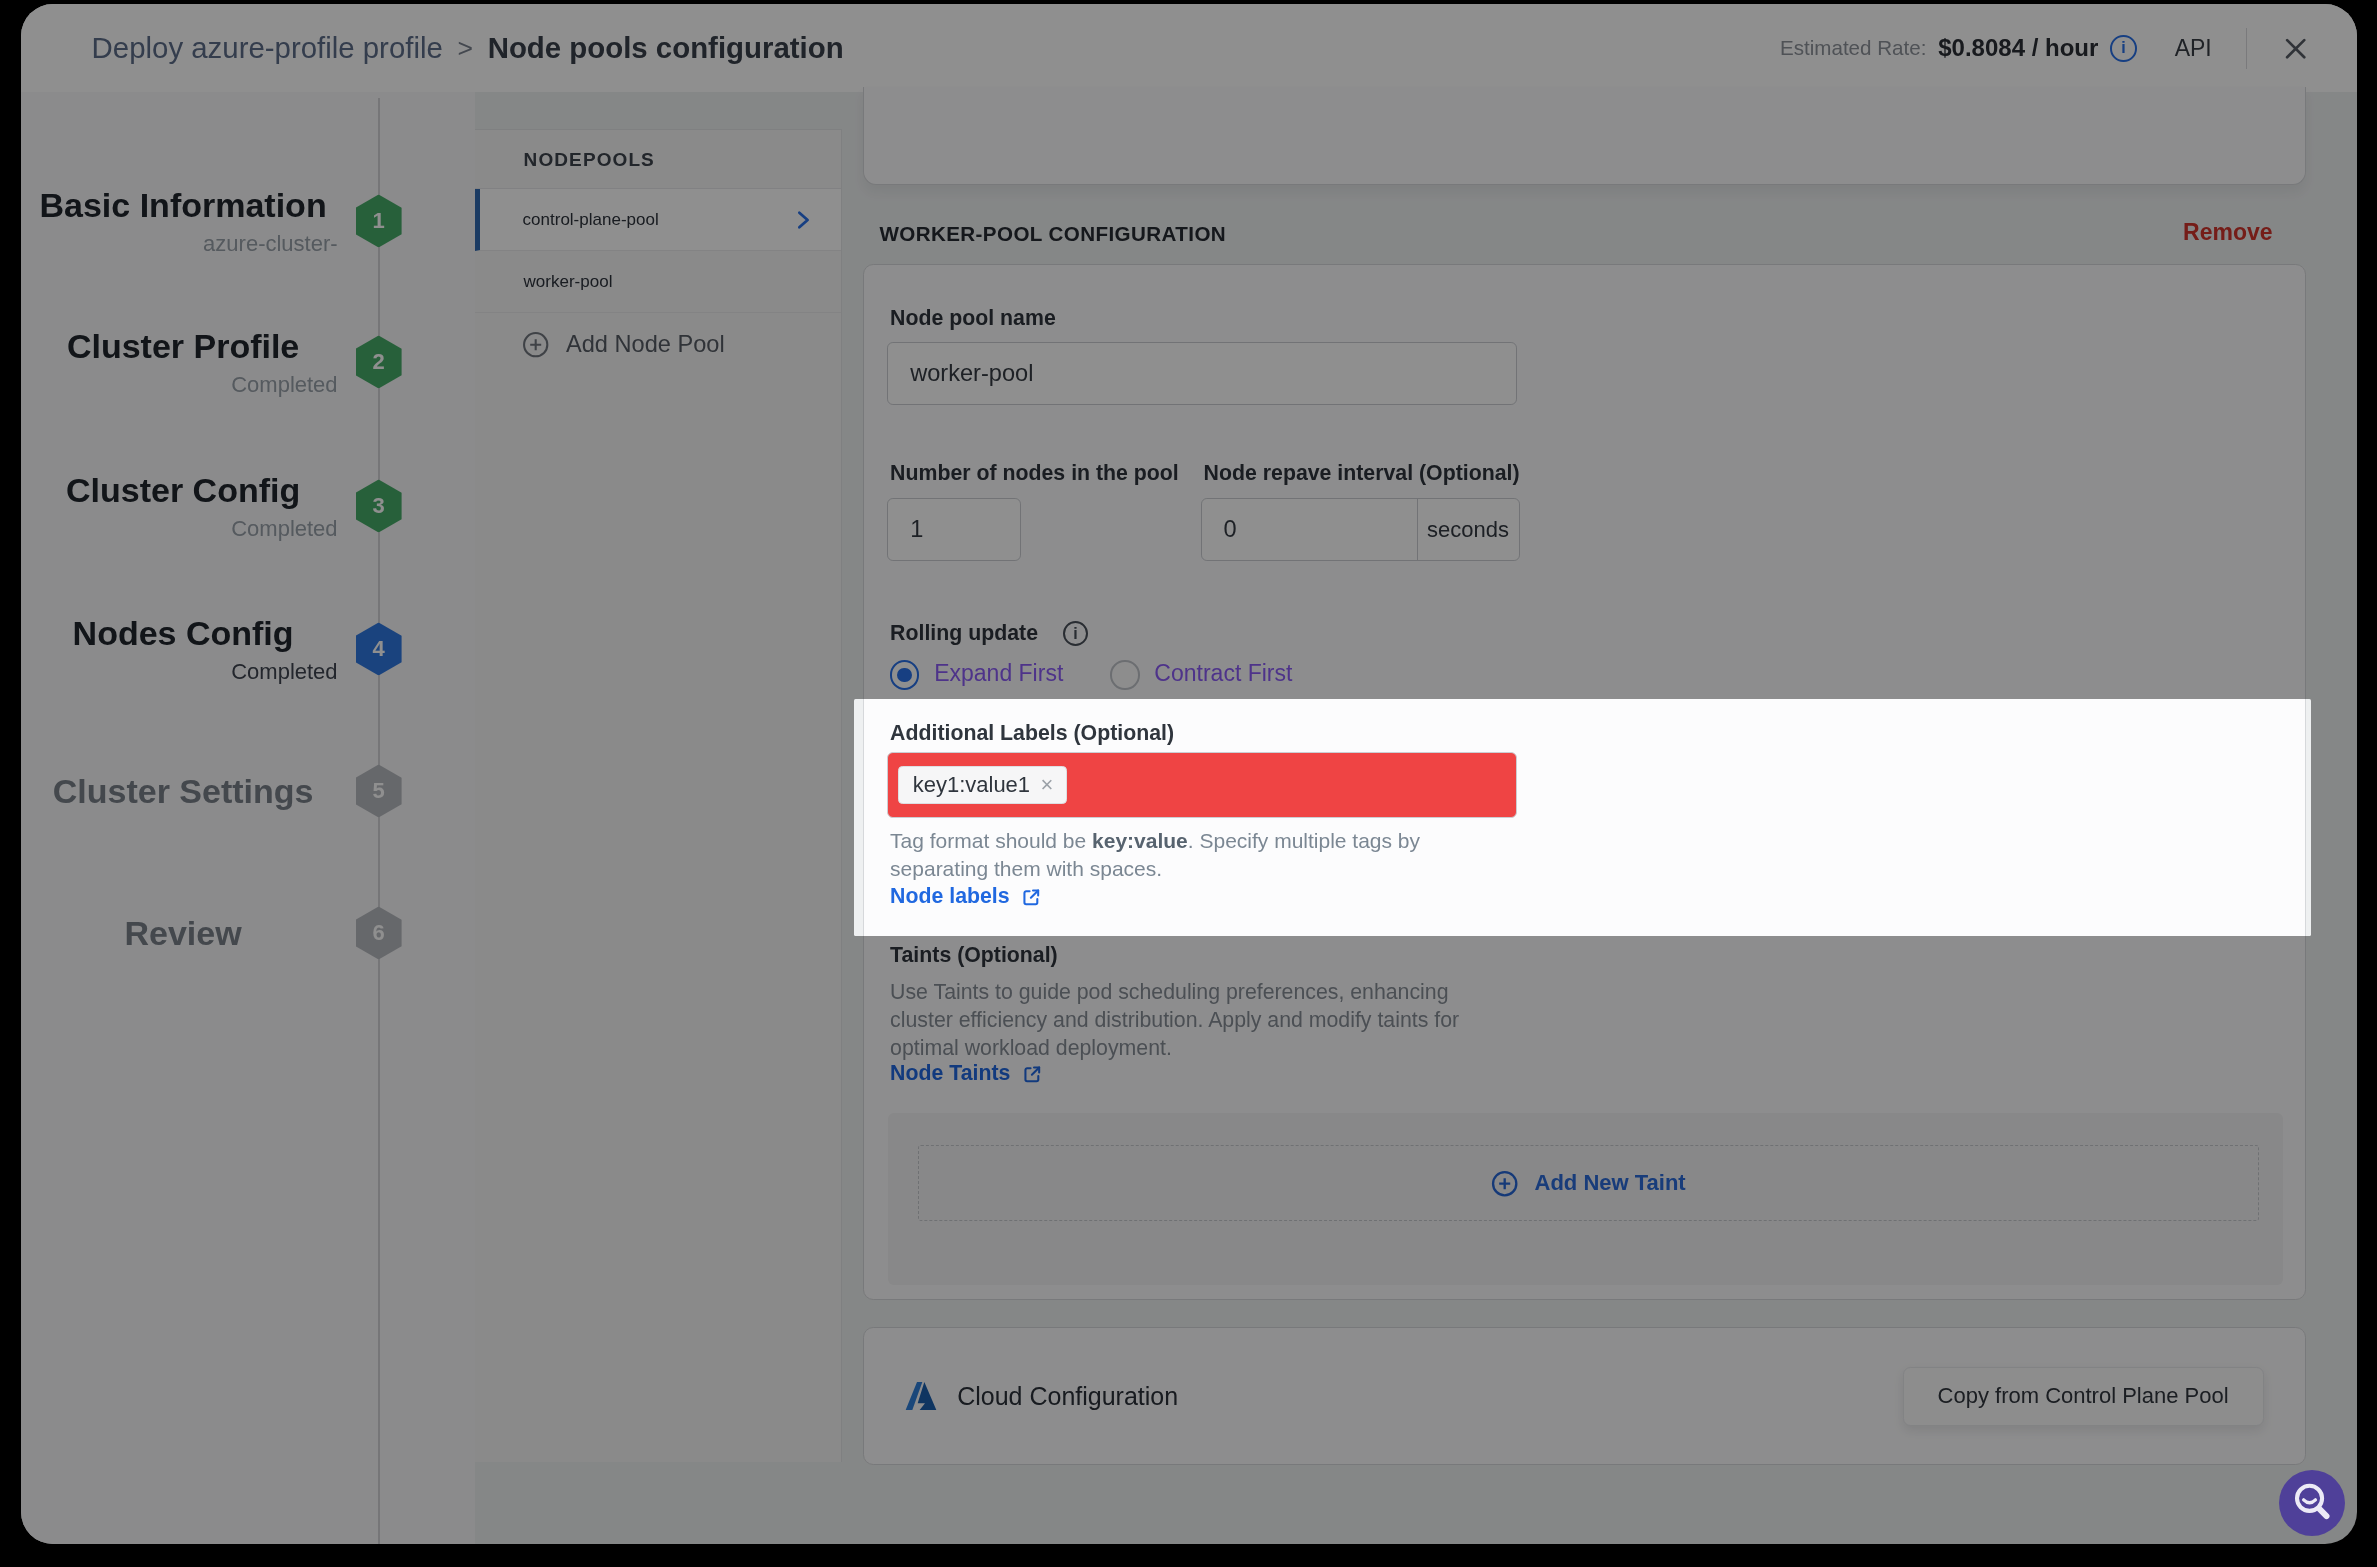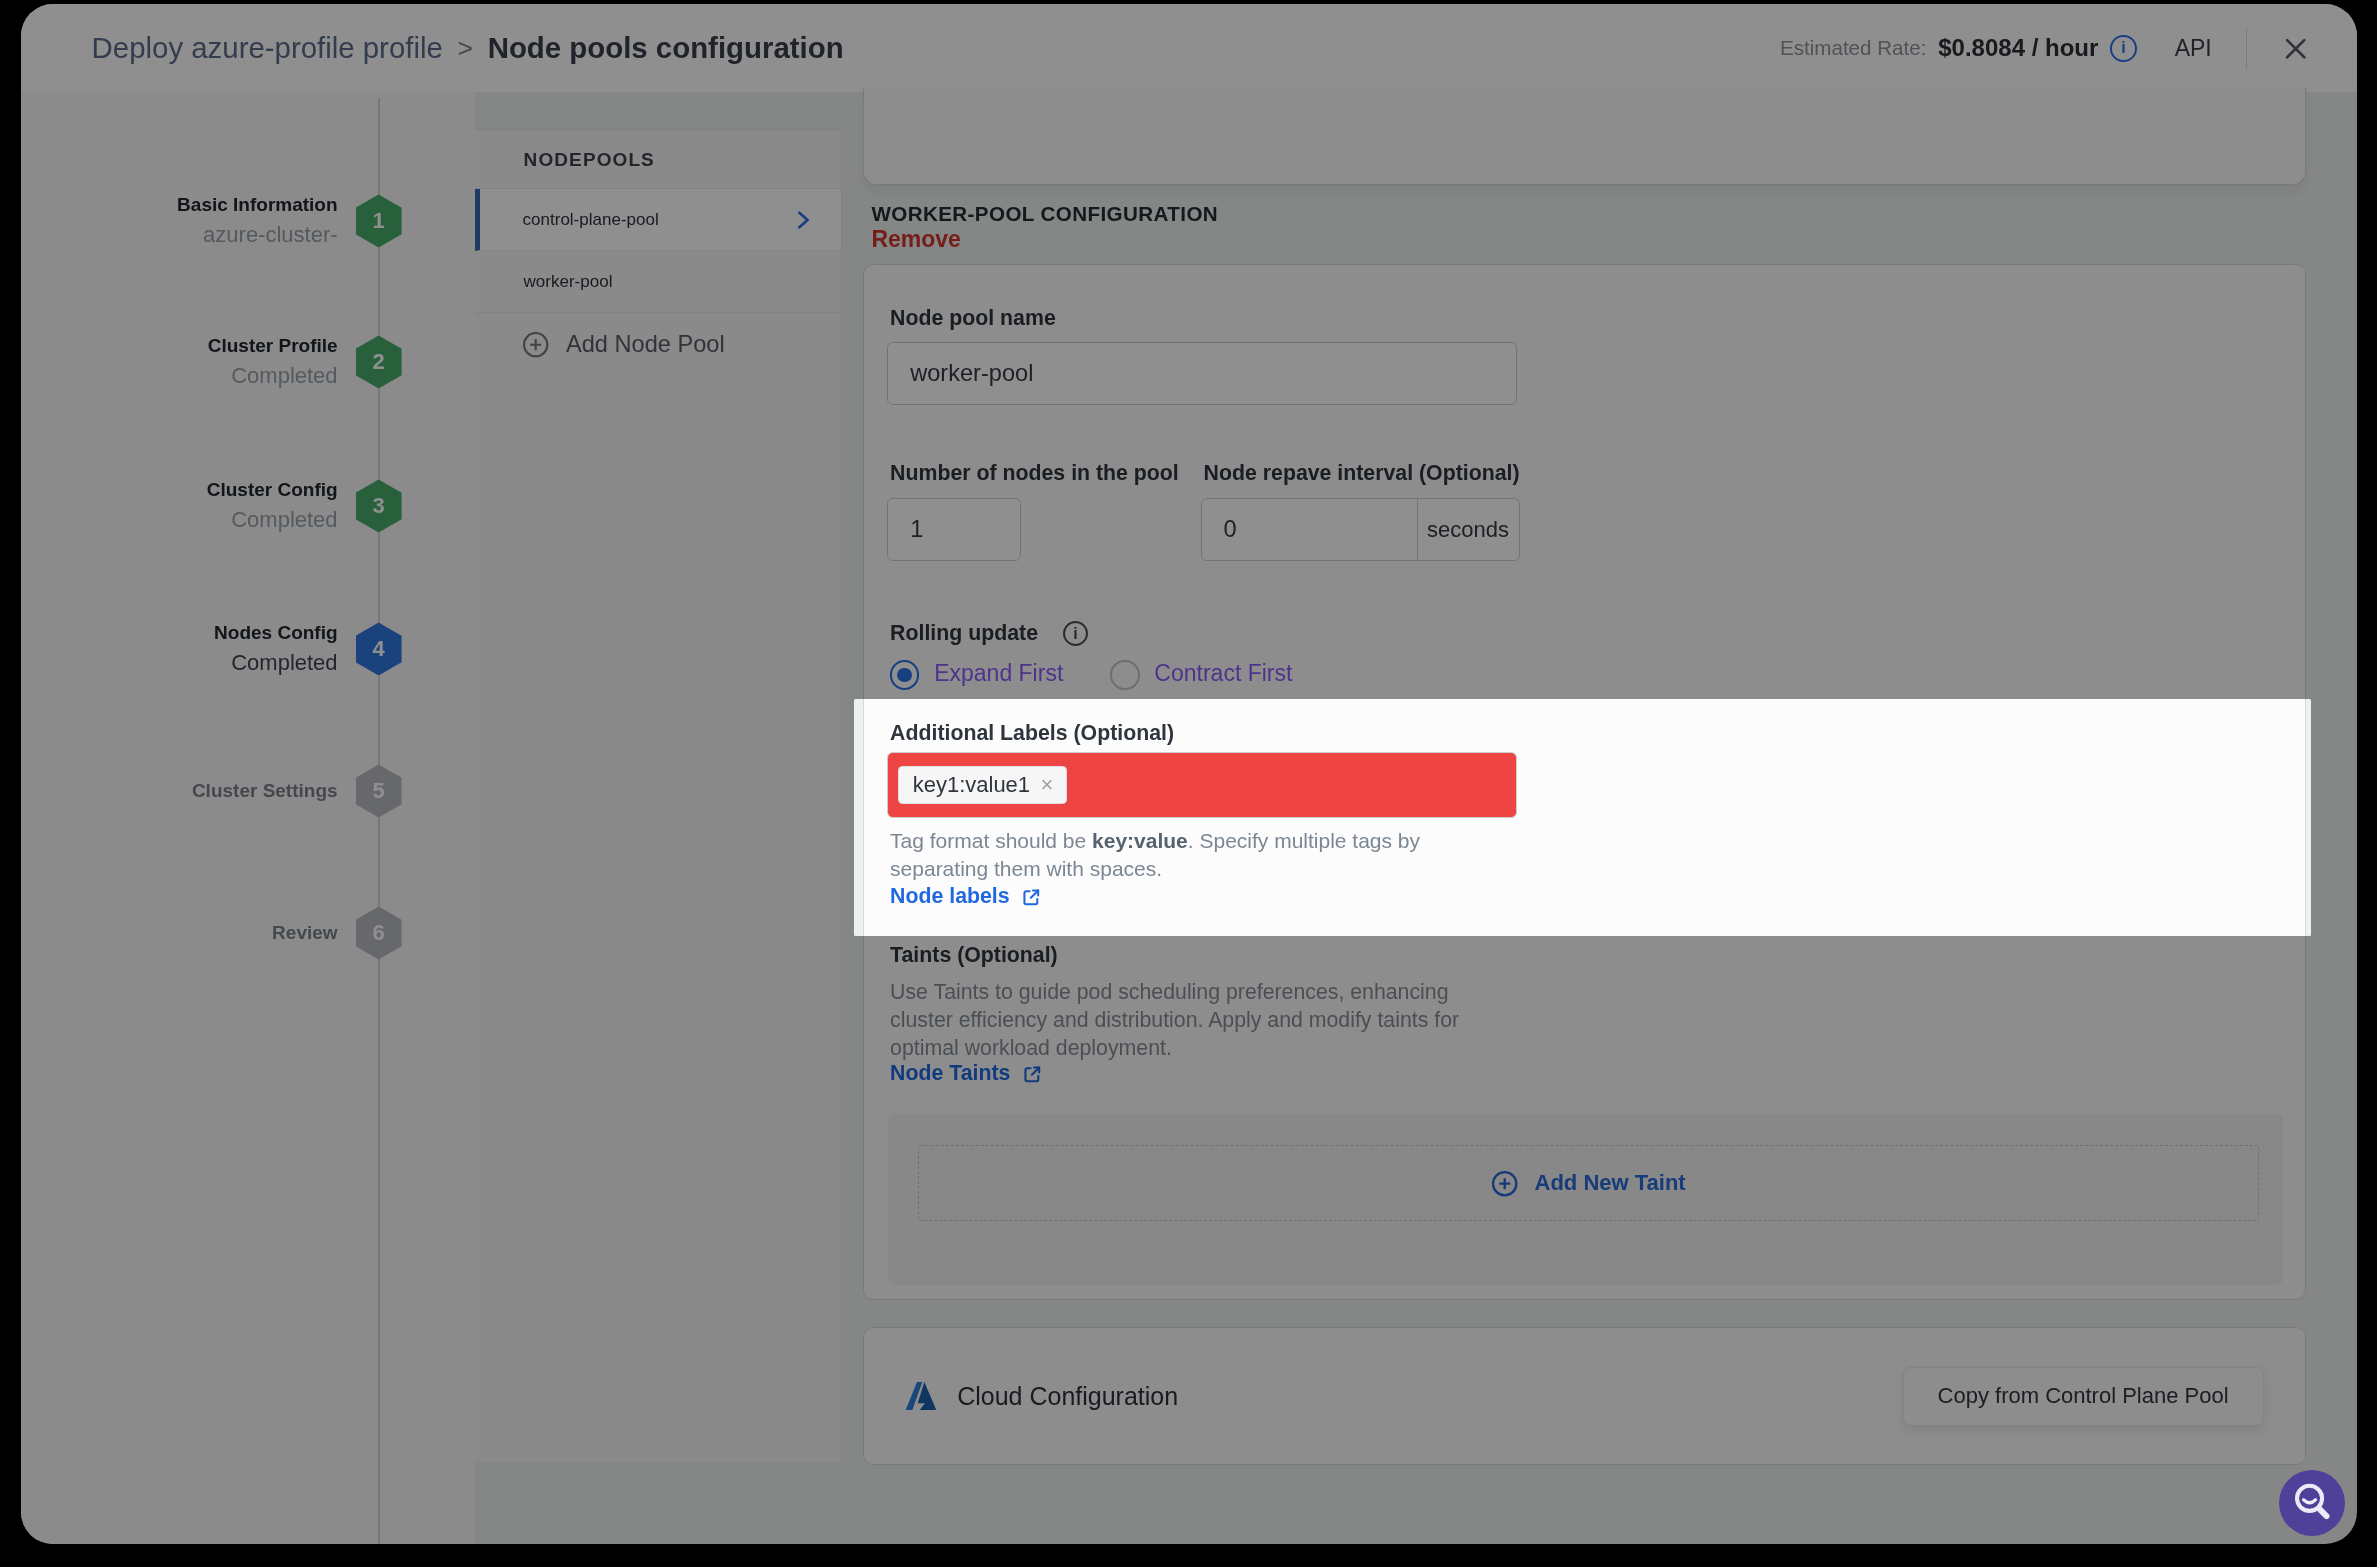--- a/index.html
+++ b/index.html
@@ -34,21 +34,21 @@
   .info-icon::after { content:"i"; }
   .api-btn { font-size:23px; color:#383d45; margin-left:38px; }
   .top-divider { width:1.5px; height:41px; background:#d9dadd; margin:0 34px; }
   .close-x { width:29.4px; height:29.4px; color:#565c64; cursor:pointer; }
   
   .body { position:absolute; left:0; top:88px; right:0; bottom:0; }
   .sidebar { position:absolute; left:0; top:0; bottom:0; width:454px; background:#f8f8f9; }
   .connector { position:absolute; left:357px; top:5.9px; bottom:0; width:2.2px; background:#d2d3d7; }
   .step { position:absolute; left:0; width:454px; height:65px; }
   .step-labels { position:absolute; right:137px; top:50%; transform:translateY(-50%); text-align:right; width:309px; }
-  .step-title { font-size:19px; font-weight:700; color:#20262e; }
+  .step-title { font-size:34px; font-weight:700; color:#20262e;text-align:center; }
   .step-sub { font-size:22px; color:#98a0a9; margin-top:5.9px; }
   .step.active .step-sub { color:#3f4550; }
   .step.upcoming .step-title { color:#7a818a; font-weight:600; }
   .hex {
     position:absolute; left:335px; top:50%; transform:translateY(-50%);
     width:46px; height:53px; display:flex; align-items:center; justify-content:center;
     clip-path:polygon(50% 0, 100% 25%, 100% 75%, 50% 100%, 0 75%, 0 25%);
     color:#fff; font-size:22px; font-weight:600;
   }
   .step.completed .hex { background:#46ab68; }
@@ -74,22 +74,22 @@
   .np-add { height:63px; display:flex; align-items:center; gap:16px; padding-left:46px;
     font-size:23.6px; color:#565c64; cursor:pointer; }
   .np-add .plus { width:29.4px; height:29.4px; color:#71767e; }
   
   .partial-card {
     position:absolute; left:388px; top:-5.9px; width:1443px; height:98px;
     background:#fcfcfd; border:1.5px solid #d6d8db; border-top:none;
     border-radius:0 0 13.2px 13.2px; box-shadow:0 7.4px 11.8px rgba(40,44,52,0.06);
   }
   .sec-head {
-    position:absolute; left:388px; top:110px; width:1443px; height:44px;
-    display:flex; align-items:flex-start; justify-content:space-between; padding:0 41px 0 8.8px;flex-direction:column;
+    position:absolute; left:396px; top:110px; width:1443px; height:44px;
+    display:flex; align-items:flex-end; justify-content:space-between; padding:0 41px 0 8.8px;
   }
   .sec-title { font-size:20.6px; font-weight:800; letter-spacing:0.4px; color:#262b33; }
   .remove-btn { font-size:23px; font-weight:700; color:#d0342c; cursor:pointer; }
   .card {
     position:absolute; left:388px; top:172px; width:1443px; height:1036px;
     background:#fcfcfd; border:1.5px solid #d6d8db; border-radius:10.3px;
   }
   .cloud-card {
     position:absolute; left:388px; top:1235px; width:1443px; height:138px;
     background:#fcfcfd; border:1.5px solid #d6d8db; border-radius:10.3px;

